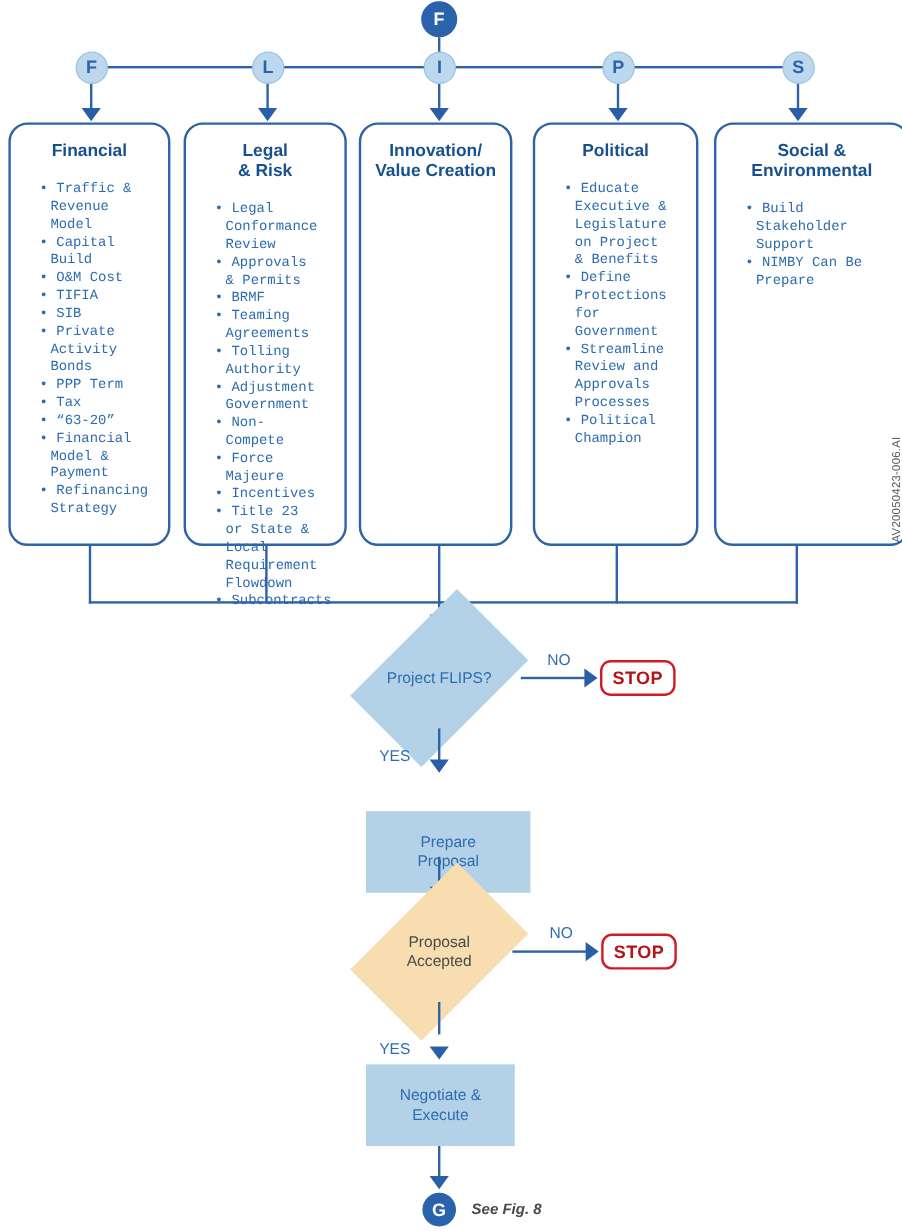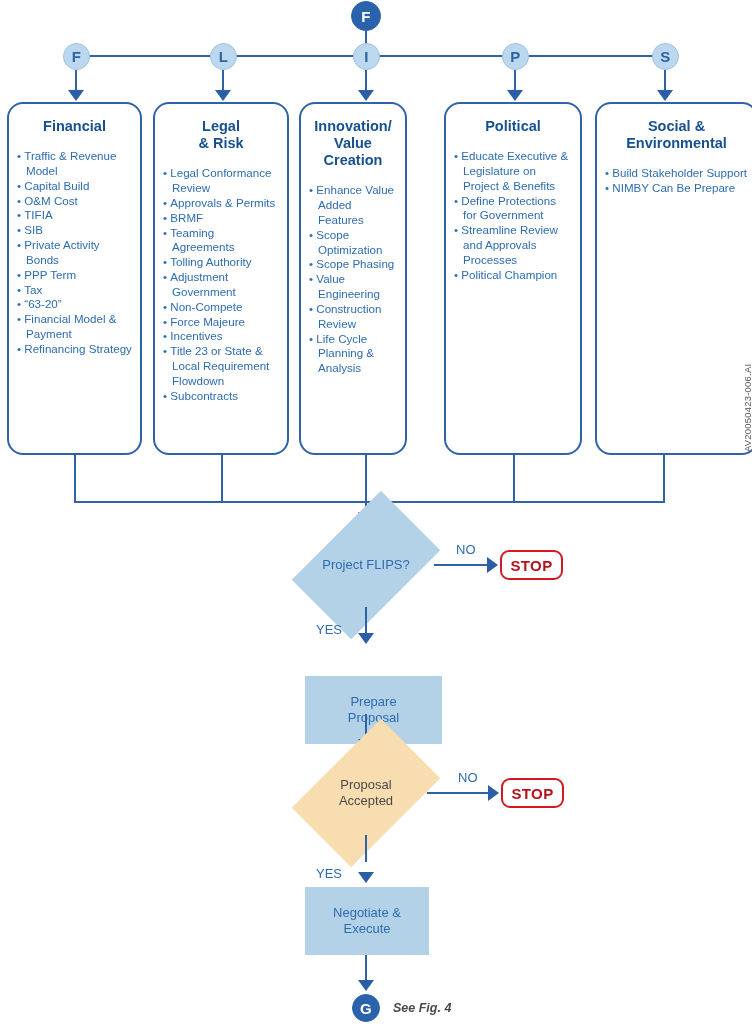--- a/index.html
+++ b/index.html
@@ -70,22 +70,23 @@
     color: #17508f;
     font-size: 14.5px;
     font-weight: bold;
     text-align: center;
     line-height: 1.18;
     margin-bottom: 14px;
     white-space: pre-line;
   }
   .cat-list {
     list-style: none;
-    margin: 0;
+    margin: 16px;
     padding: 0;
+    font-family: Liberation Mono, monospace;
   }
   .cat-list li {
     color: #2d6cb0;
     font-size: 11.6px;
     line-height: 1.28;
     padding-left: 9px;
     text-indent: -9px;
     margin-bottom: 0px;
   }
   .cat-list li::before {
@@ -248,31 +249,23 @@
       <li>Tolling Authority</li>
       <li>Adjustment Government</li>
       <li>Non-Compete</li>
       <li>Force Majeure</li>
       <li>Incentives</li>
       <li>Title 23 or State &amp; Local Requirement Flowdown</li>
       <li>Subcontracts</li>
     </ul>
   </div>
 
-  <div class="cat-box" style="left:299px; top:102px; width:108px; height:353px;">
+  <div class="cat-box" style="left:299px; top:102px; width:128px; height:353px;">
     <div class="cat-title">Innovation/
 Value Creation</div>
-    <ul class="cat-list">
-      <li>Enhance Value Added Features</li>
-      <li>Scope Optimization</li>
-      <li>Scope Phasing</li>
-      <li>Value Engineering</li>
-      <li>Construction Review</li>
-      <li>Life Cycle Planning &amp; Analysis</li>
-    </ul>
   </div>
 
   <div class="cat-box" style="left:444px; top:102px; width:138px; height:353px;">
     <div class="cat-title">Political</div>
     <ul class="cat-list">
       <li>Educate Executive &amp; Legislature on Project &amp; Benefits</li>
       <li>Define Protections for Government</li>
       <li>Streamline Review and Approvals Processes</li>
       <li>Political Champion</li>
     </ul>
@@ -342,17 +335,17 @@
     <span>Negotiate &amp;
 Execute</span>
   </div>
 
   <div class="vline" style="left:365px; top:955px; height:28px;"></div>
   <div class="arrow-down" style="left:358px; top:980px;"></div>
 
   <div class="node-circle node-dark" style="left:352px; top:994px; width:28px; height:28px;">
     <span>G</span>
   </div>
-  <div class="see-fig" style="left:393px; top:1001px;">See Fig. 4</div>
+  <div class="see-fig" style="left:393px; top:1001px;">See Fig. 8</div>
 
   <div class="side-code" style="left:742px; top:452px;">AV20050423-006.AI</div>
 
 </div>
 
 </body></html>

